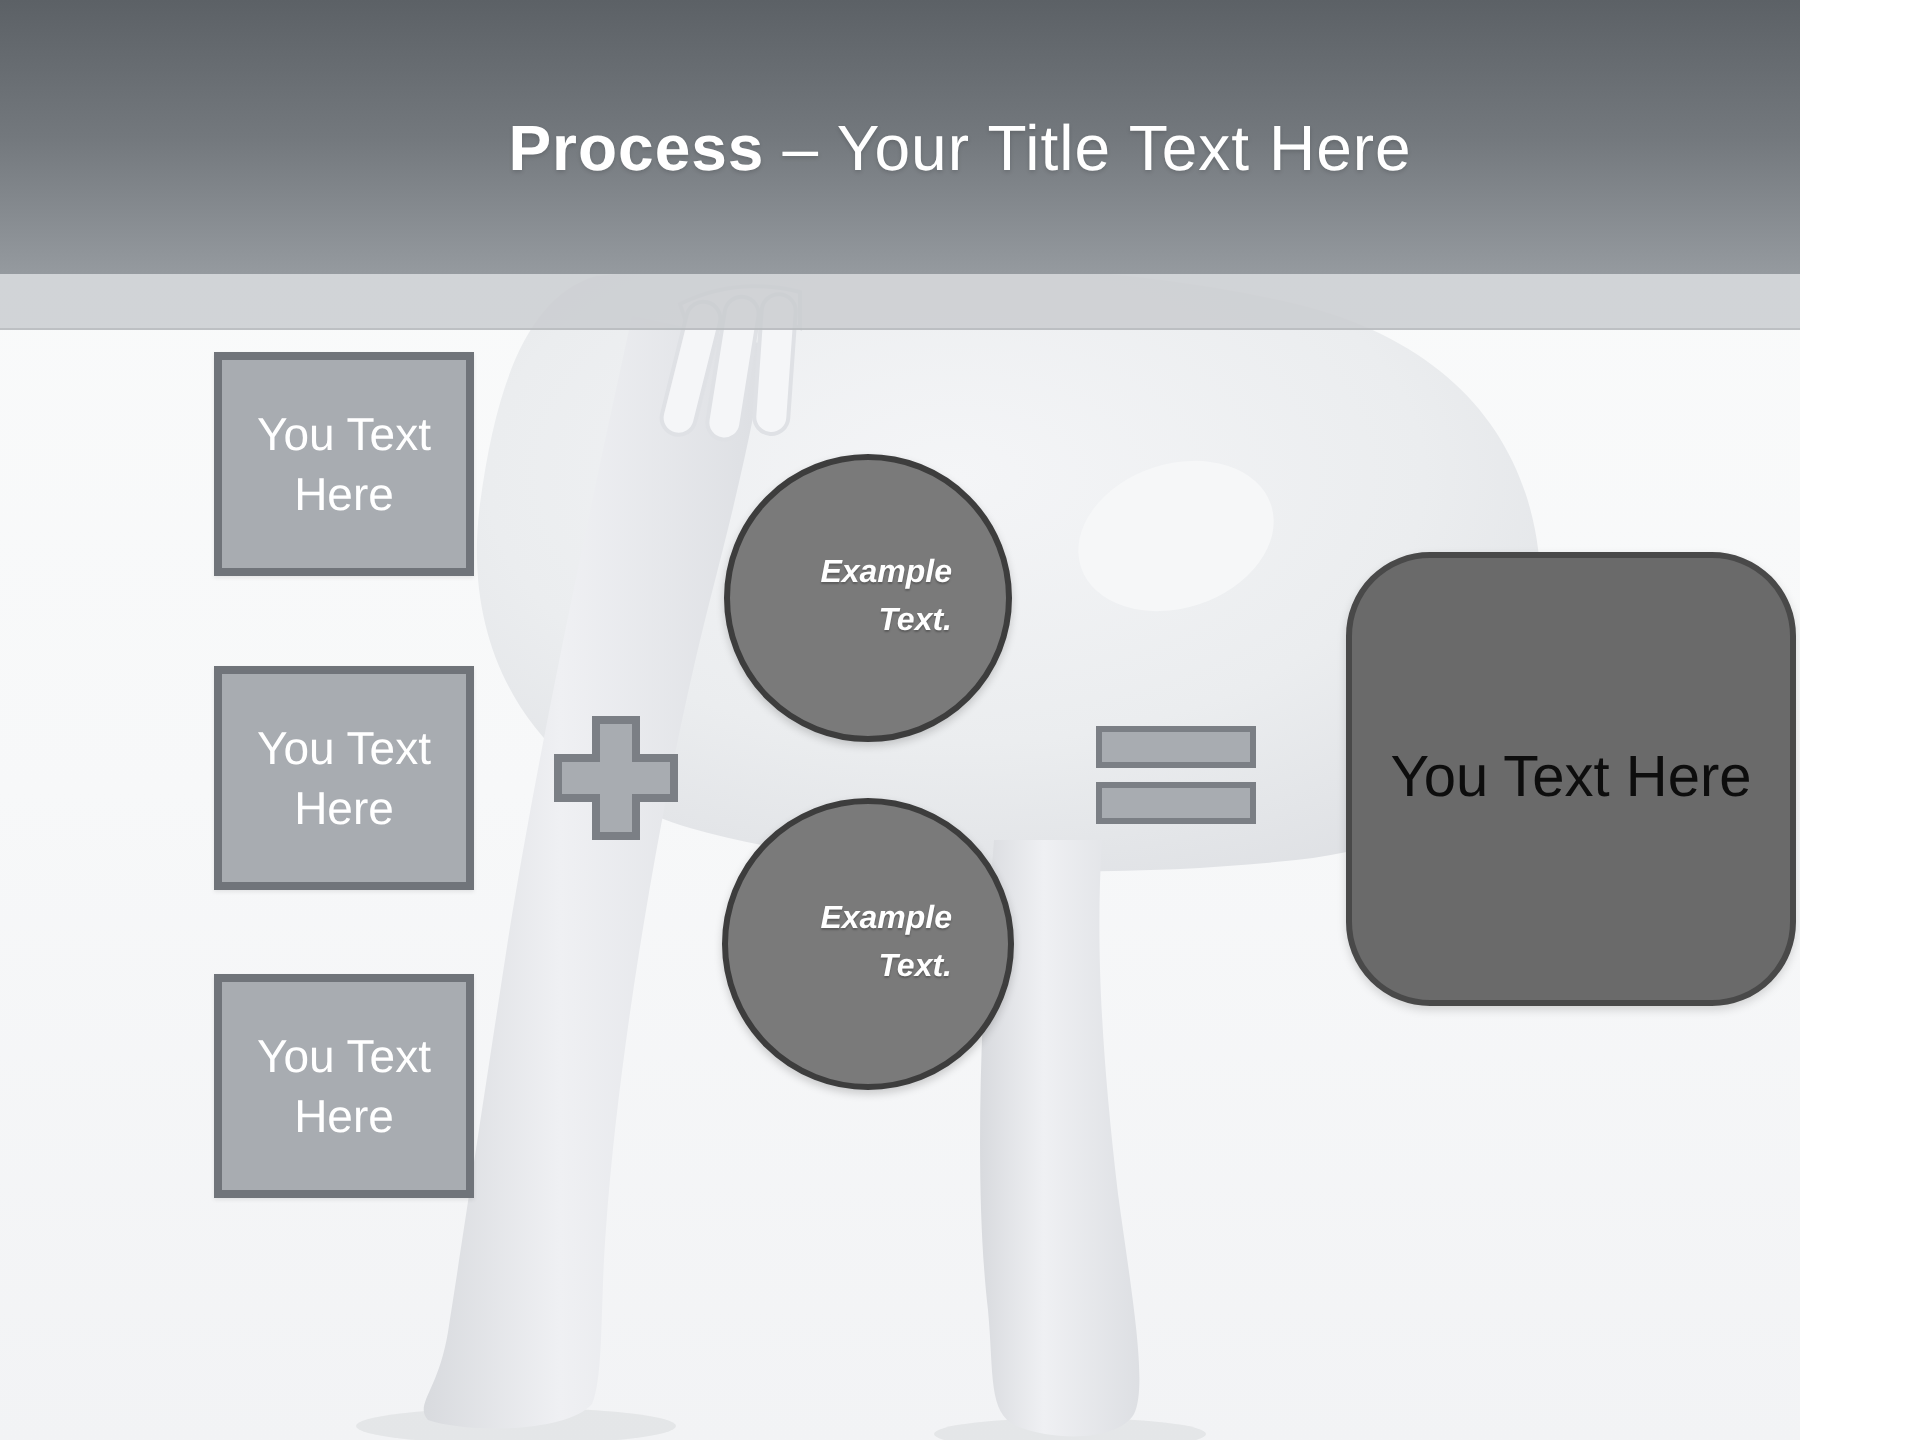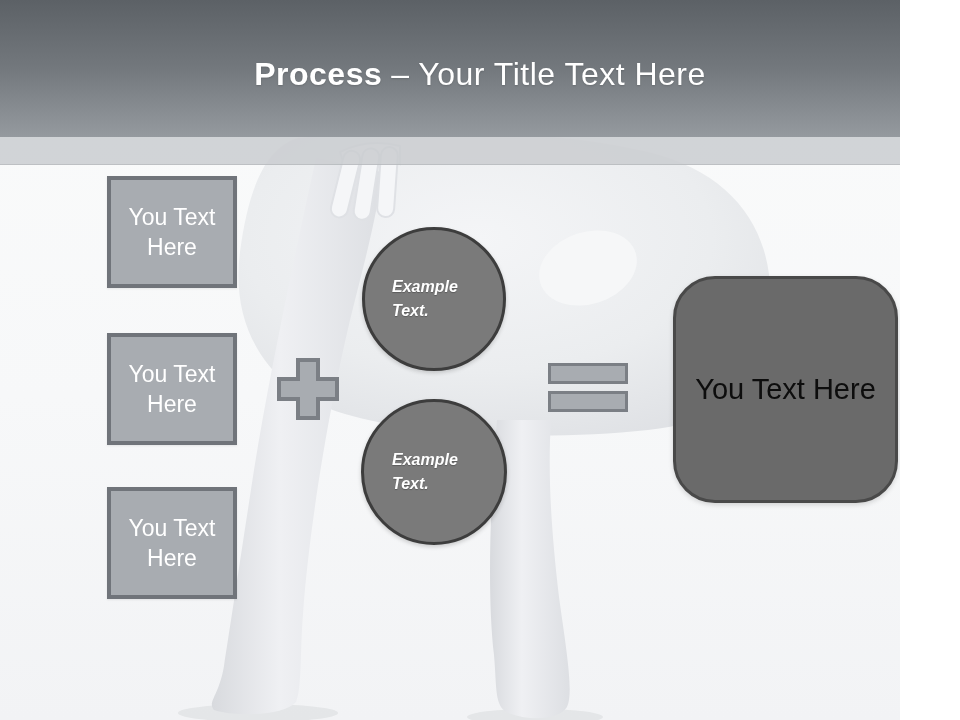--- a/index.html
+++ b/index.html
@@ -84,21 +84,21 @@
 
   
   .example-circle {
     position: absolute;
     background: #7a7a7a;
     border: 3px solid #3d3d3d;
     border-radius: 50%;
     display: flex;
     align-items: center;
     justify-content: center;
-    text-align: left;
+    text-align: right;
     box-shadow: 0 2px 4px rgba(0,0,0,0.18);
   }
   .example-circle.c1 { left: 362px; top: 227px; width: 144px; height: 144px; }
   .example-circle.c2 { left: 361px; top: 399px; width: 146px; height: 146px; }
   .example-circle span {
     display: inline-block;
     max-width: 84px;
     color: #ffffff;
     font-size: 16px;
     font-weight: 700;

